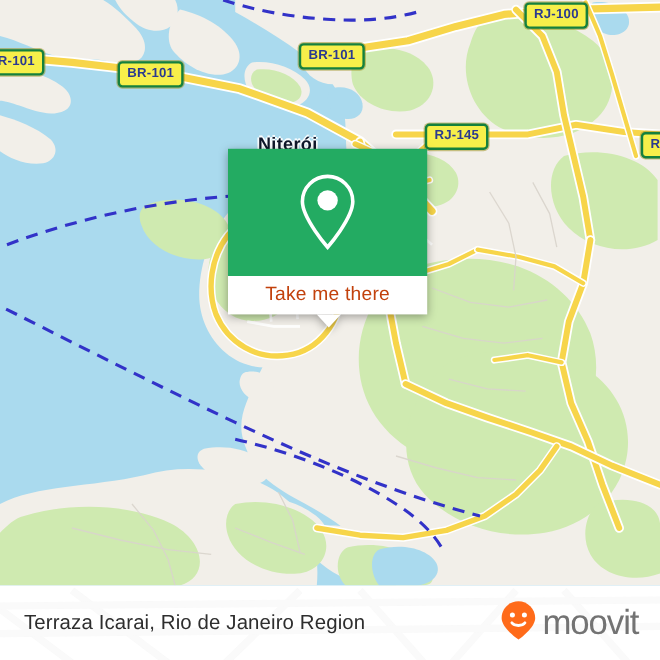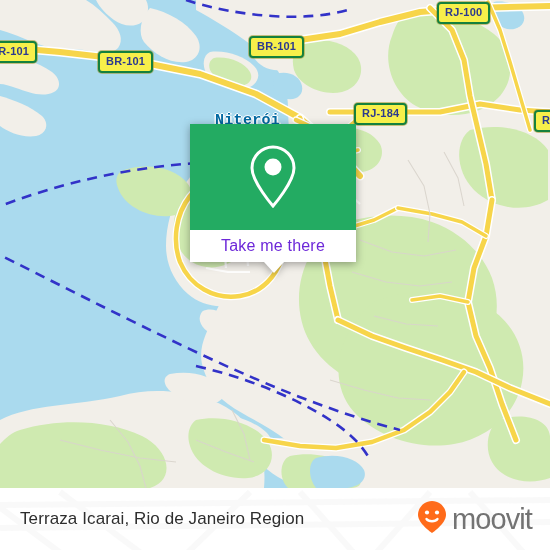--- a/index.html
+++ b/index.html
@@ -41,29 +41,28 @@
     line-height: 1;
     padding: 3px 6px 4px 6px;
     white-space: nowrap;
     letter-spacing: 0.2px;
     box-shadow: 0 0 0 1px rgba(160,150,40,.55);
     font-family: "Liberation Sans", sans-serif;
   }
 
   .place-label {
     position: absolute;
-    color: #0369a1;
+    color: #0f172a;
     font-size: 15px;
     font-weight: bold;
     letter-spacing: .3px;
     text-shadow:
       1.5px 0 0 rgba(255,255,255,.9), -1.5px 0 0 rgba(255,255,255,.9),
       0 1.5px 0 rgba(255,255,255,.9), 0 -1.5px 0 rgba(255,255,255,.9);
     white-space: nowrap;
-    font-family: Liberation Mono, monospace;
   }
 
   
   #attribution {
     position: absolute;
     left: 0;
     top: 466px;
     height: 22px;
     padding: 0 8px 0 8px;
     display: flex;
@@ -95,21 +94,21 @@
   #popup-head svg { display:block; }
   #popup-foot {
     height: 32px;
     background: #ffffff;
     display: flex;
     align-items: center;
     justify-content: center;
   }
   #popup-foot span {
     font-size: 16px;
-    color: #6d28d9;
+    color: #c2410c;
     font-family: "Liberation Sans", sans-serif;
     letter-spacing: .2px;
   }
   #popup-tail {
     position: absolute;
     left: 74px;
     top: 138px;
     width: 0; height: 0;
     border-left: 10px solid transparent;
     border-right: 10px solid transparent;
@@ -353,21 +352,21 @@
 
       </g>
     </svg>
 
     <div class="place-label" style="left:215px; top:112px;">Niterói</div>
 
     <div class="shield" style="left:-18px; top:41px;">BR-101</div>
     <div class="shield" style="left:98px; top:51px;">BR-101</div>
     <div class="shield" style="left:249px; top:36px;">BR-101</div>
     <div class="shield" style="left:437px; top:2px;">RJ-100</div>
-    <div class="shield" style="left:354px; top:103px;">RJ-184</div>
+    <div class="shield" style="left:354px; top:103px;">RJ-145</div>
     <div class="shield" style="left:534px; top:110px;">RJ</div>
 
 
     <div id="popup">
       <div id="popup-head">
         <span>
           <svg width="50" height="66" viewBox="0 0 50 66" aria-hidden="true">
             <path d="M25 3 C13.4 3 4 12.4 4 24 C4 38 25 62 25 62 C25 62 46 38 46 24 C46 12.4 36.6 3 25 3 Z" fill="none" stroke="#ffffff" stroke-width="3"></path>
             <circle cx="25" cy="23" r="8.5" fill="#ffffff"></circle>
           </svg>

